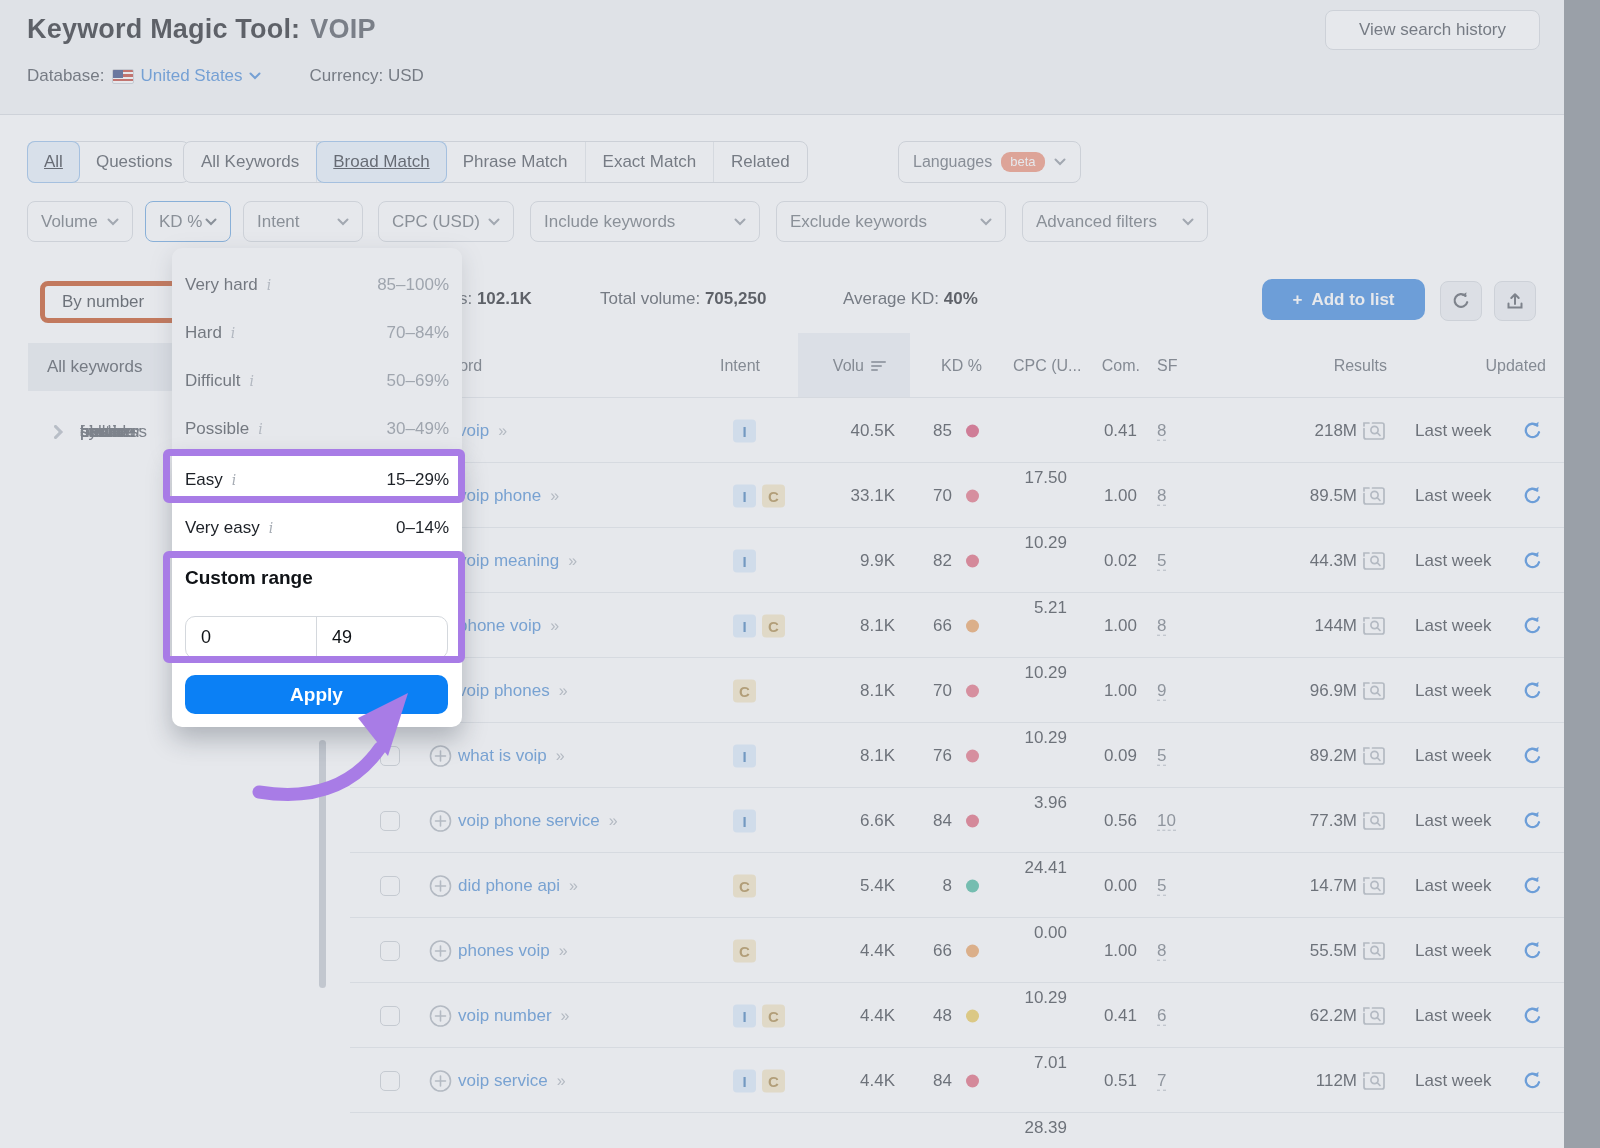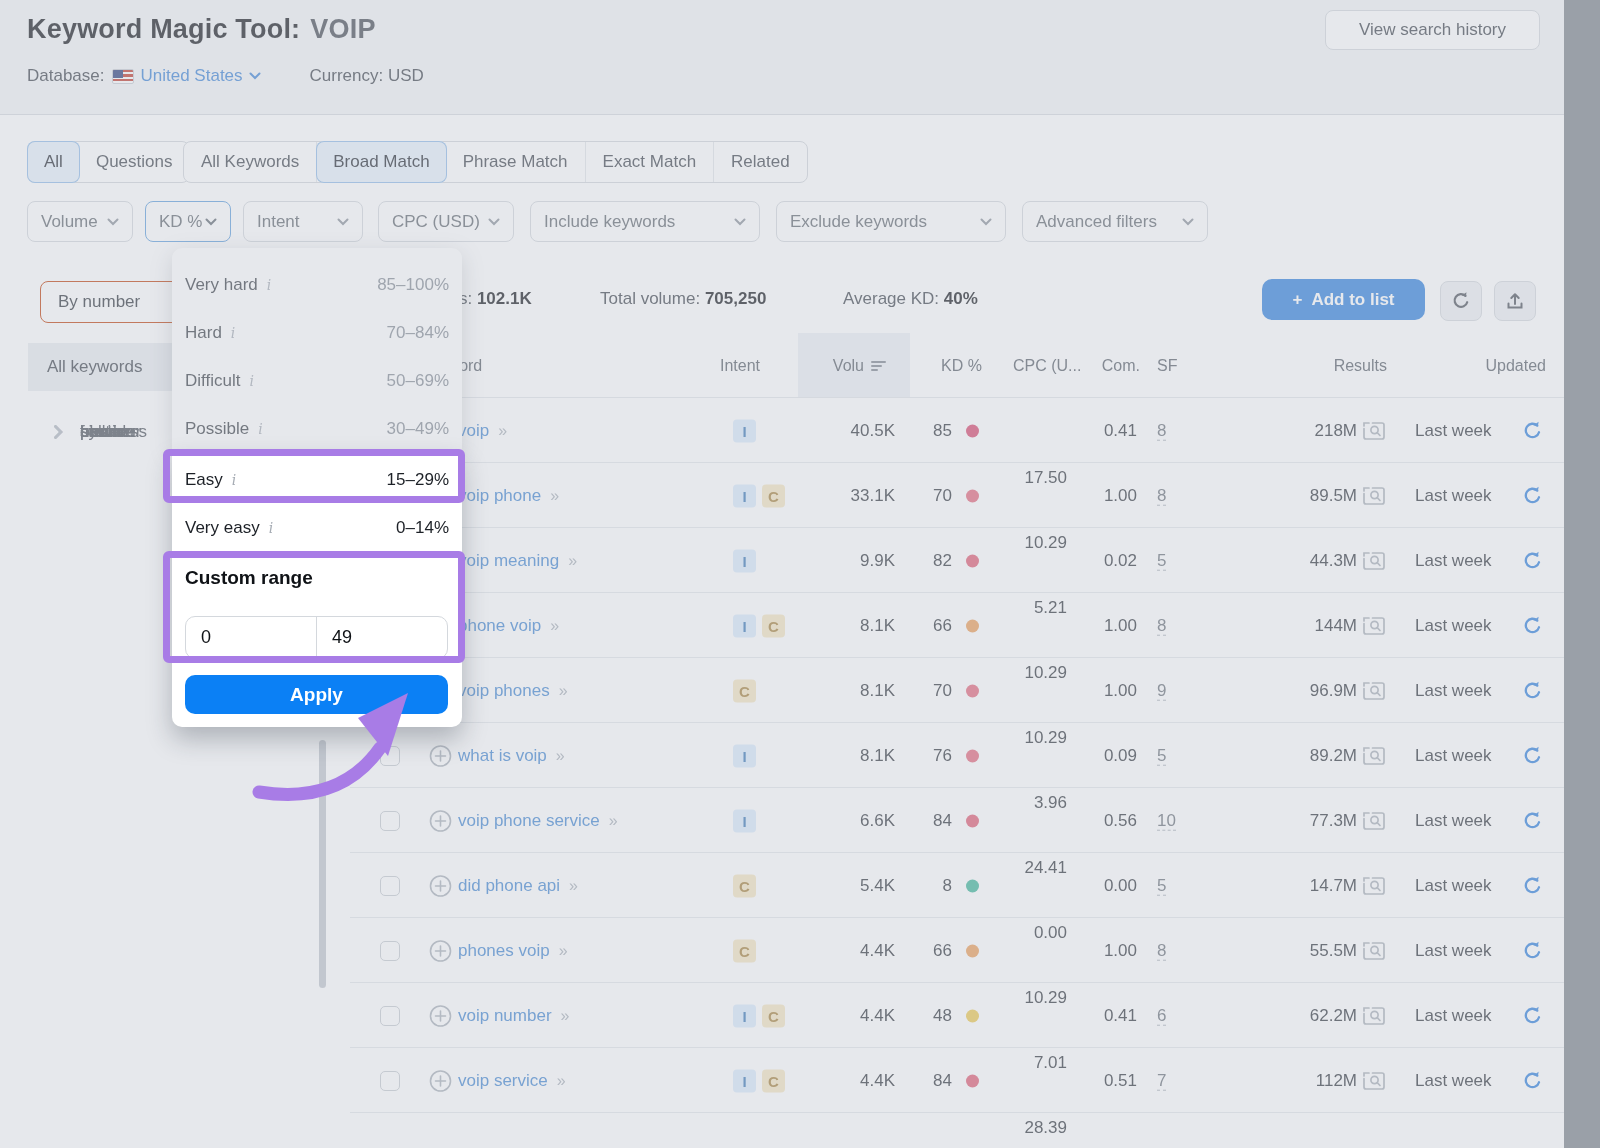--- a/index.html
+++ b/index.html
@@ -23,35 +23,35 @@
   .currency { margin-left:42px; }
   .btn-ghost { background:#fff; border:1px solid #d4d8dd; border-radius:8px; color:#3e444c;
                font-size:17px; display:flex; align-items:center; justify-content:center; cursor:pointer; }
   .view-history { left:1325px; top:10px; width:215px; height:40px; }
 
   
   .seg-group { display:flex; background:#fff; border:1px solid #d2d6db; border-radius:8px; height:42px; }
   .seg { display:flex; align-items:center; padding:0 17px; font-size:17px; color:#3e444c;
          border-right:1px solid #e2e5e9; cursor:pointer; white-space:nowrap; }
   .seg:last-child { border-right:none; }
-  .seg.sel { background:#e7f1fc; border-radius:8px; box-shadow:0 0 0 1px #8fbbe8 inset; color:#242931; margin:-1px; border-right:none; z-index:1; }
+  .seg.sel { background:#e7f1fc; border-radius:8px; box-shadow:0 0 0 1px #8fbbe8 inset; color:#242931; margin:-1px; border-right:none; z-index:1;text-decoration:underline; }
   .tabsA { left:27px; top:141px; }
   .tabsB { left:183px; top:141px; }
   .lang-btn { left:898px; top:141px; height:42px; padding:0 14px; gap:9px; color:#5d646d; }
   .beta { background:#ef8a6e; color:#fff; font-size:13px; border-radius:9px; padding:2px 9px 3px; }
 
   
   .pill { position:absolute; top:201px; height:41px; background:#fff; border:1px solid #d4d8dd; border-radius:8px;
           display:flex; align-items:center; justify-content:space-between; padding:0 13px; font-size:17px;
           color:#61686f; cursor:pointer; }
   .pill.active { border:1.5px solid #5f9fdd; }
   .chev { width:12px; height:8px; flex:none; }
 
   
-  .bynumber { left:40px; top:281px; width:200px; height:42px; background:#fff; border:1px solid #c2410c;
+  .bynumber { left:40px; top:281px; width:200px; height:42px; background:#fff; border:5px solid #c2410c;
               border-radius:8px; display:flex; align-items:center; padding-left:17px; font-size:17px; color:#2f353c; cursor:pointer;}
   .stats { top:289px; font-size:17px; color:#3e444c; white-space:nowrap; }
   .stats b { color:#15181d; }
   .btn-add { left:1262px; top:279px; width:163px; height:41px; background:#2f80dd; border-radius:10px;
              color:#fff; font-size:17px; font-weight:bold; display:flex; align-items:center; justify-content:center; gap:9px; cursor:pointer;}
   .tool-ic { top:281px; width:42px; height:40px; background:#eef0f3; border:1px solid #d4d8dd; border-radius:8px;
              display:flex; align-items:center; justify-content:center; color:#4c525a; cursor:pointer; }
 
   
   .side-head { left:28px; top:343px; width:302px; height:48px; background:#e9ecf0; display:flex; align-items:center;
@@ -146,20 +146,27 @@
     <div class="seg sel">All</div>
     <div class="seg">Questions</div>
   </div>
   <div class="abs seg-group tabsB">
     <div class="seg">All Keywords</div>
     <div class="seg sel">Broad Match</div>
     <div class="seg">Phrase Match</div>
     <div class="seg">Exact Match</div>
     <div class="seg">Related</div>
   </div>
+  <div class="abs seg-group lang-btn" style="display:flex;align-items:center;">
+    <span>Languages</span>
+    <span class="beta">beta</span>
+    <svg class="chev" viewBox="0 0 12 8">
+        <path d="M1.5 1.5 6 6l4.5-4.5" fill="none" stroke="#8a9199" stroke-width="2" stroke-linecap="round"></path>
+      </svg>
+  </div>
 
   <div class="pill" style="left:27px;width:106px;">
       <span>Volume</span>
       <svg class="chev" viewBox="0 0 12 8">
         <path d="M1.5 1.5 6 6l4.5-4.5" fill="none" stroke="#8a9199" stroke-width="2" stroke-linecap="round"></path>
       </svg>
     </div>
   <div class="pill active" style="left:145px;width:86px;">
       <span>KD %</span>
       <svg class="chev" viewBox="0 0 12 8">

